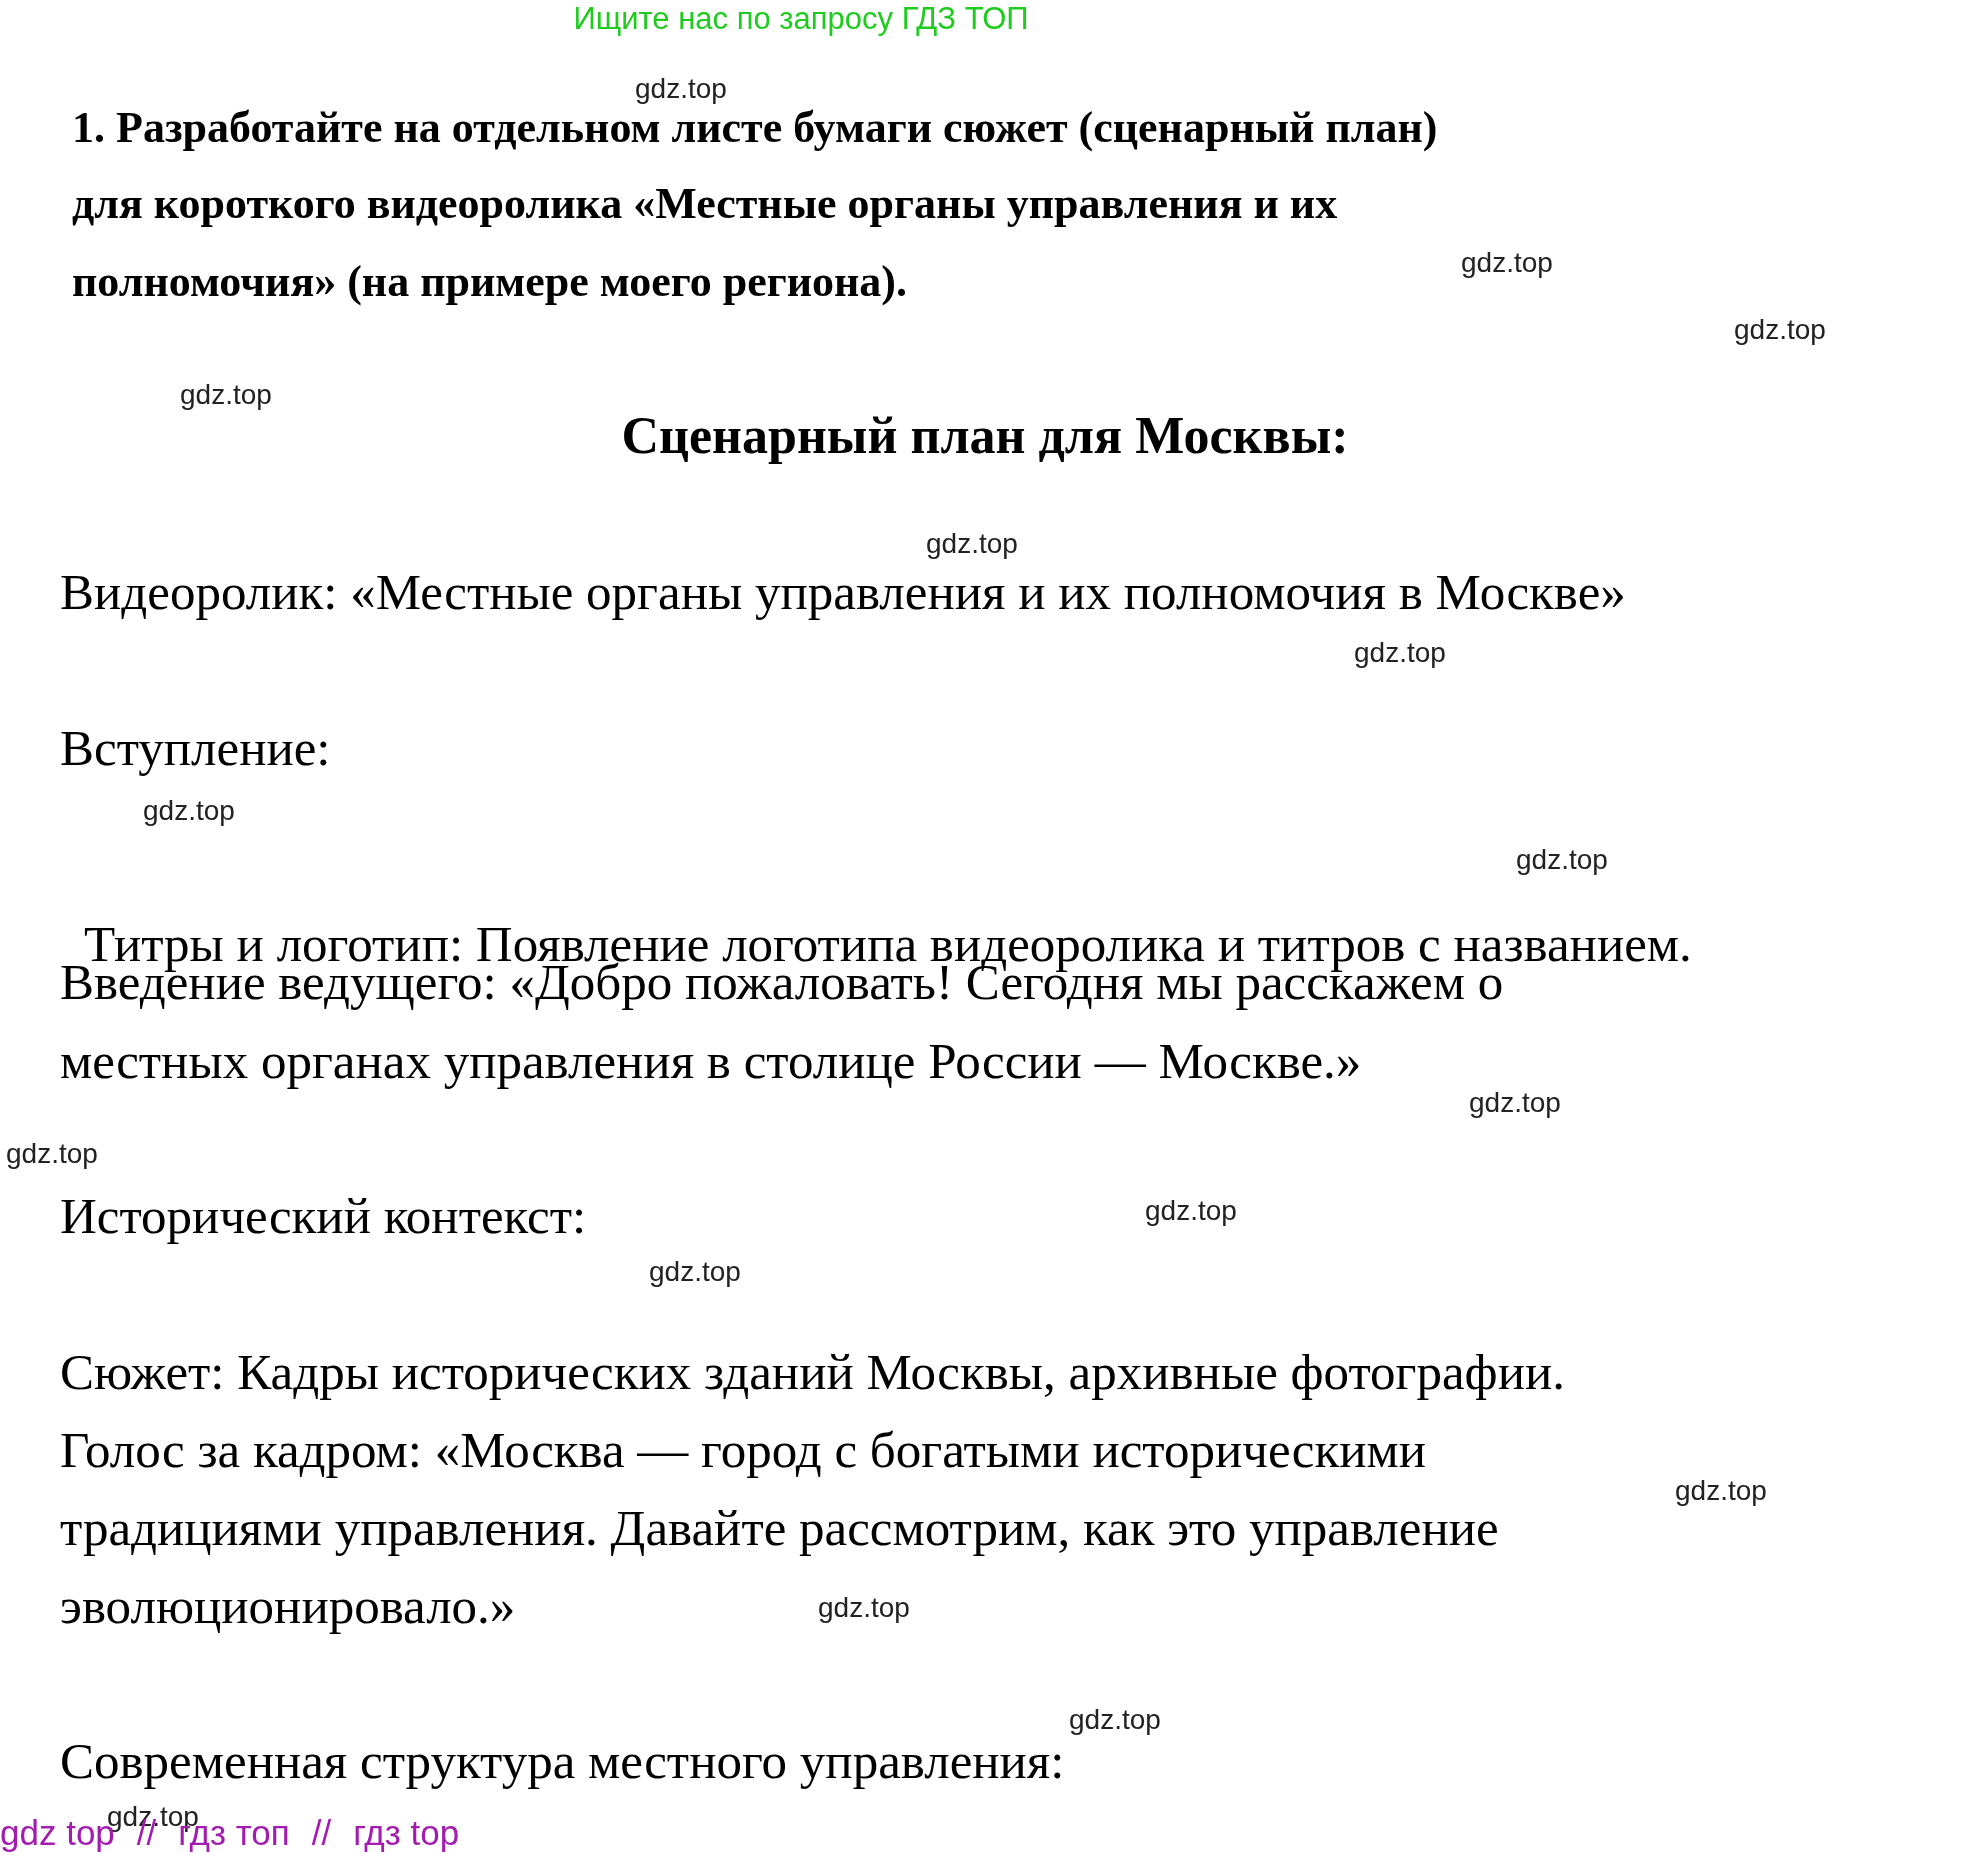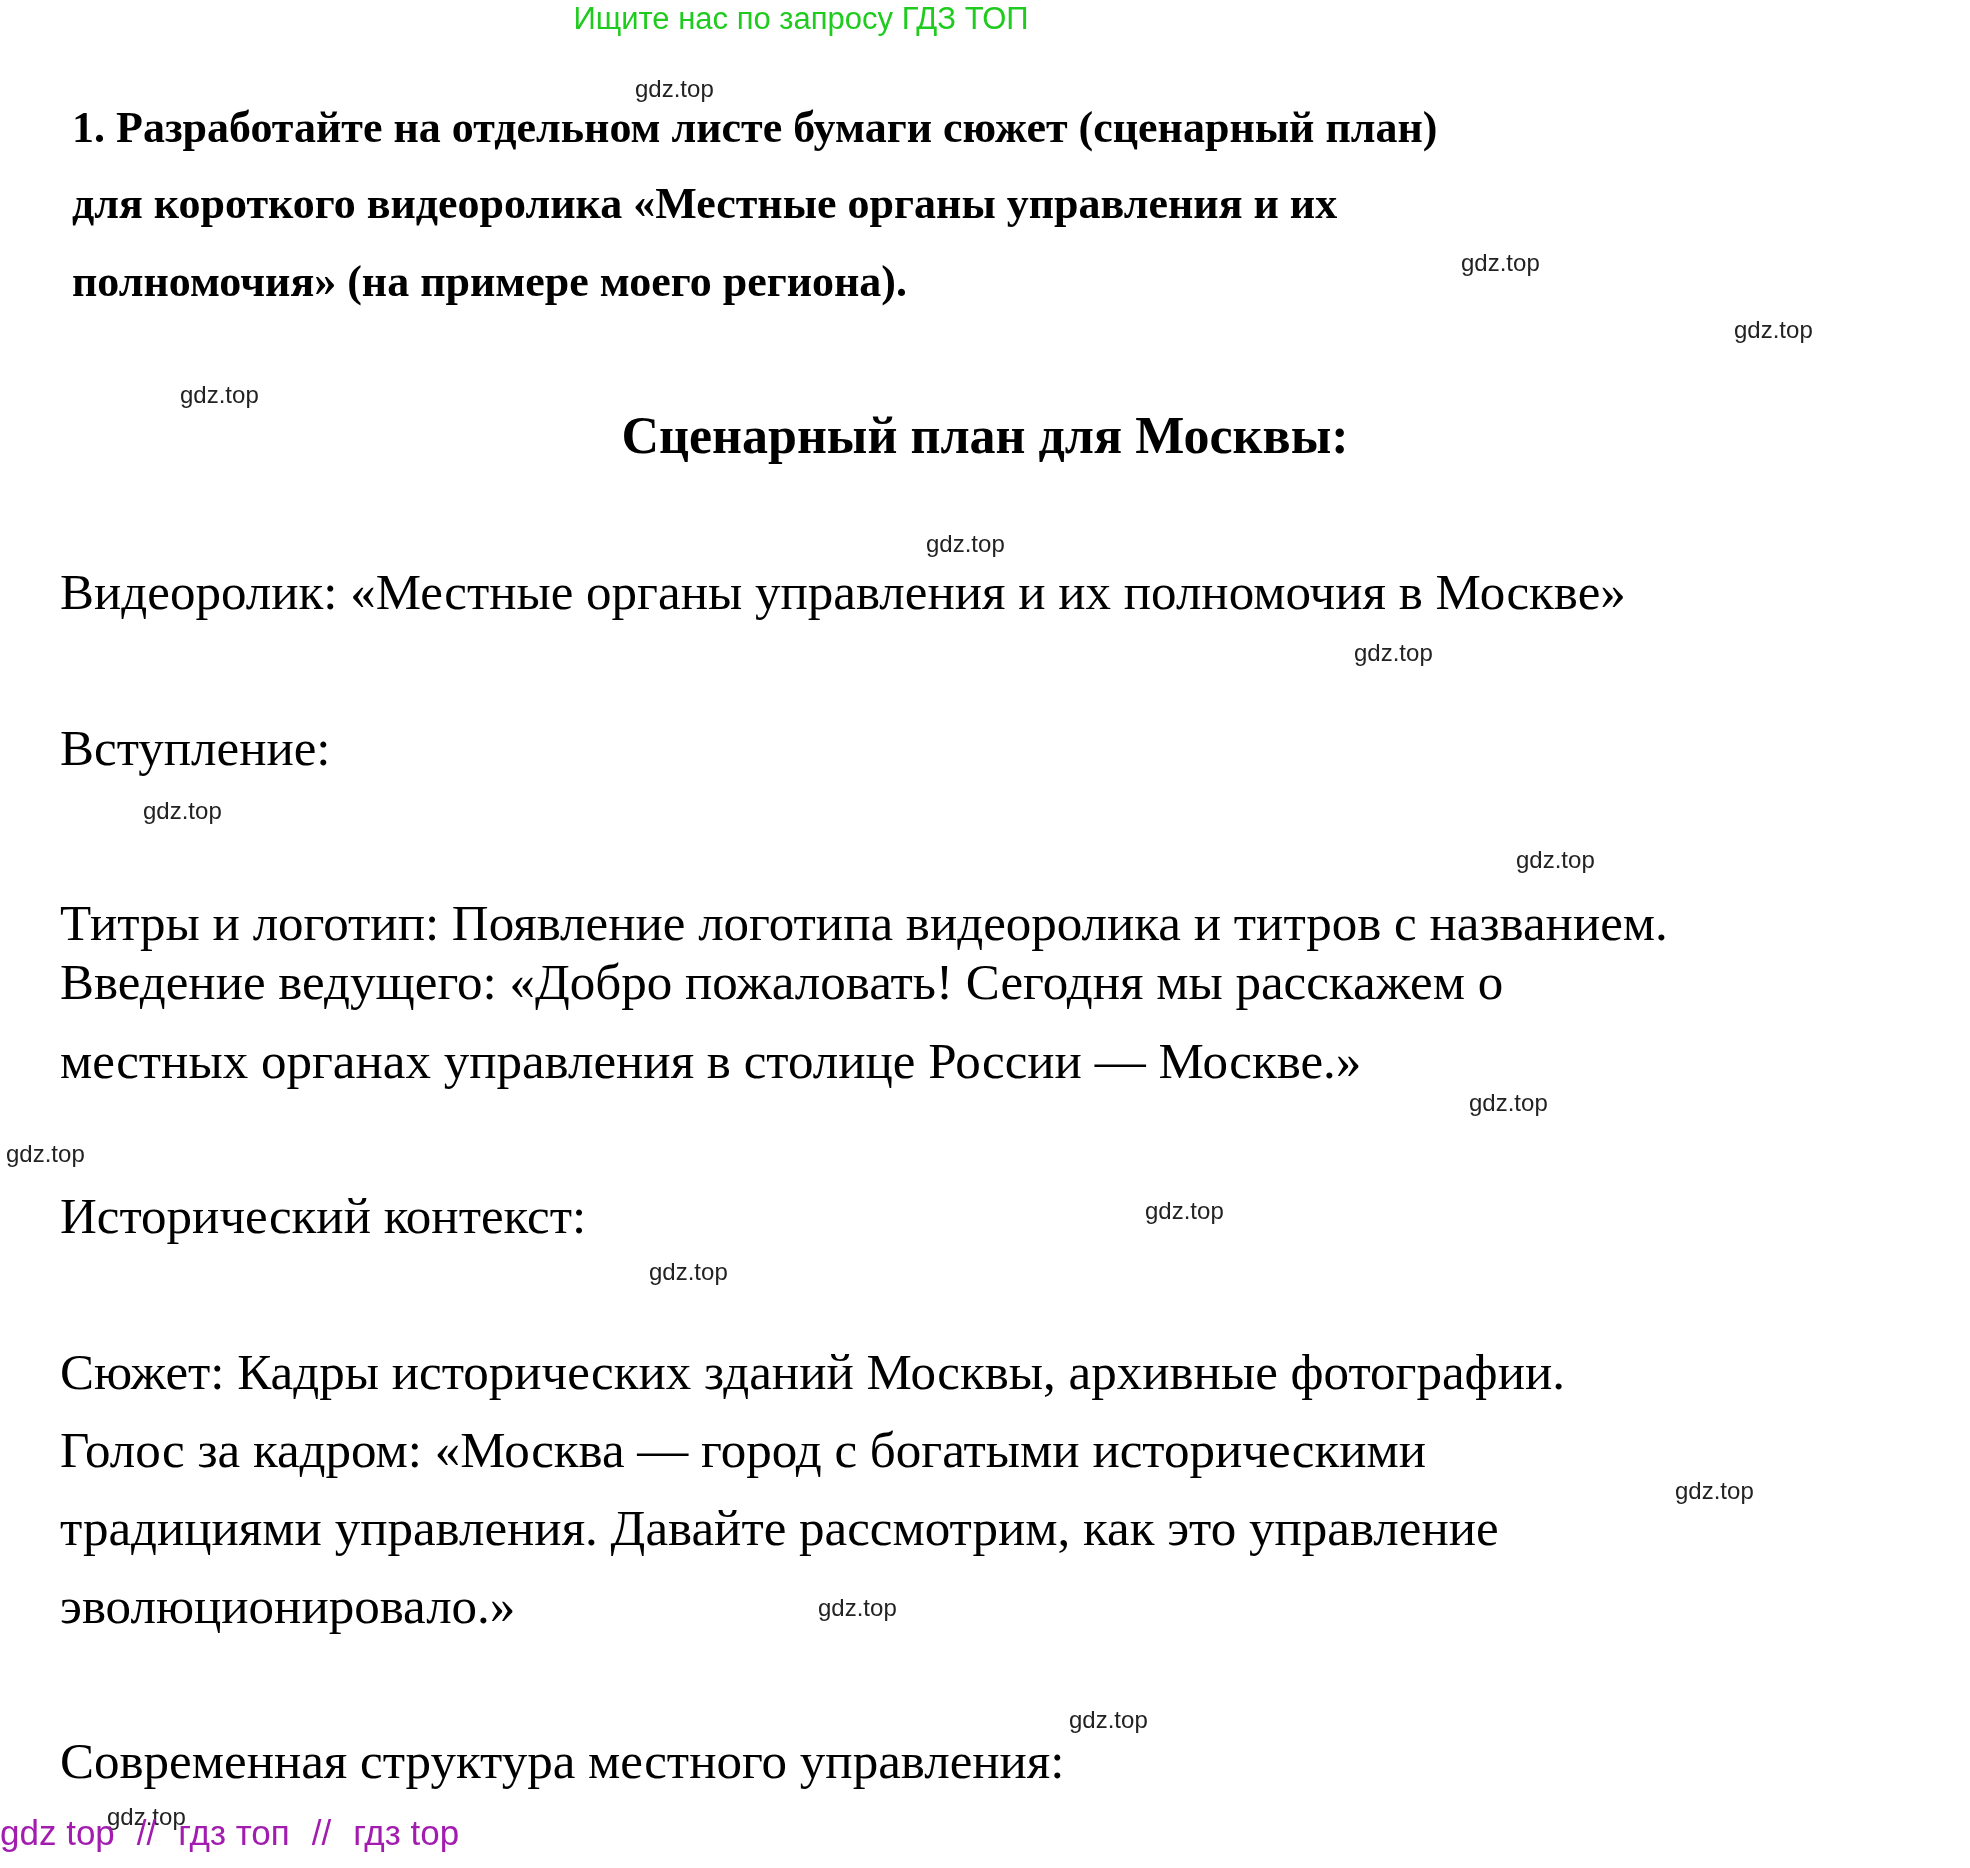--- a/index.html
+++ b/index.html
@@ -16,21 +16,21 @@
   }
   .subtitle {
     font-family: "Liberation Serif", serif; font-weight: bold; font-size: 52px;
     line-height: 60px; color: #000; left: 0; width: 1970px; text-align: center;
   }
   .body-line {
     font-family: "Liberation Serif", serif; font-size: 51px; line-height: 64px;
     color: #000; left: 60px;
   }
   .wm {
-    font-family: "Liberation Sans", sans-serif; font-size: 24px; line-height: 32px;
+    font-family: "Liberation Sans", sans-serif; font-size: 28px; line-height: 32px;
     color: #222;
   }
   .footer {
     left: 0; width: 1851px; text-align: left; top: 1853px;
     font-family: "Liberation Sans", sans-serif; font-size: 35px; line-height: 40px;
     color: #a21caf; transform: translateY(-40px);
   }
   .footer .sep { margin: 0 22px; }
 </style>
 </head>
@@ -40,21 +40,21 @@
 
 <div class="abs task" style="top:98px;">1. Разработайте на отдельном листе бумаги сюжет (сценарный план)</div>
 <div class="abs task" style="top:174px;">для короткого видеоролика «Местные органы управления и их</div>
 <div class="abs task" style="top:252px;">полномочия» (на примере моего региона).</div>
 
 <div class="abs subtitle" style="top:406px;">Сценарный план для Москвы:</div>
 
 <div class="abs body-line" style="top:560px;">Видеоролик: «Местные органы управления и их полномочия в Москве»</div>
 
 <div class="abs body-line" style="top:716px;">Вступление:</div>
-<div class="abs body-line" style="top:891px;">Титры и логотип: Появление логотипа видеоролика и титров с названием.</div>
+<div class="abs body-line" style="top:912px;margin-left:24px;">Титры и логотип: Появление логотипа видеоролика и титров с названием.</div>
 <div class="abs body-line" style="top:950px;">Введение ведущего: «Добро пожаловать! Сегодня мы расскажем о</div>
 <div class="abs body-line" style="top:1029px;">местных органах управления в столице России — Москве.»</div>
 
 <div class="abs body-line" style="top:1184px;text-align:center;">Исторический контекст:</div>
 <div class="abs body-line" style="top:1340px;">Сюжет: Кадры исторических зданий Москвы, архивные фотографии.</div>
 <div class="abs body-line" style="top:1418px;">Голос за кадром: «Москва — город с богатыми историческими</div>
 <div class="abs body-line" style="top:1496px;">традициями управления. Давайте рассмотрим, как это управление</div>
 <div class="abs body-line" style="top:1574px;">эволюционировало.»</div>
 
 <div class="abs body-line" style="top:1729px;">Современная структура местного управления:</div>

